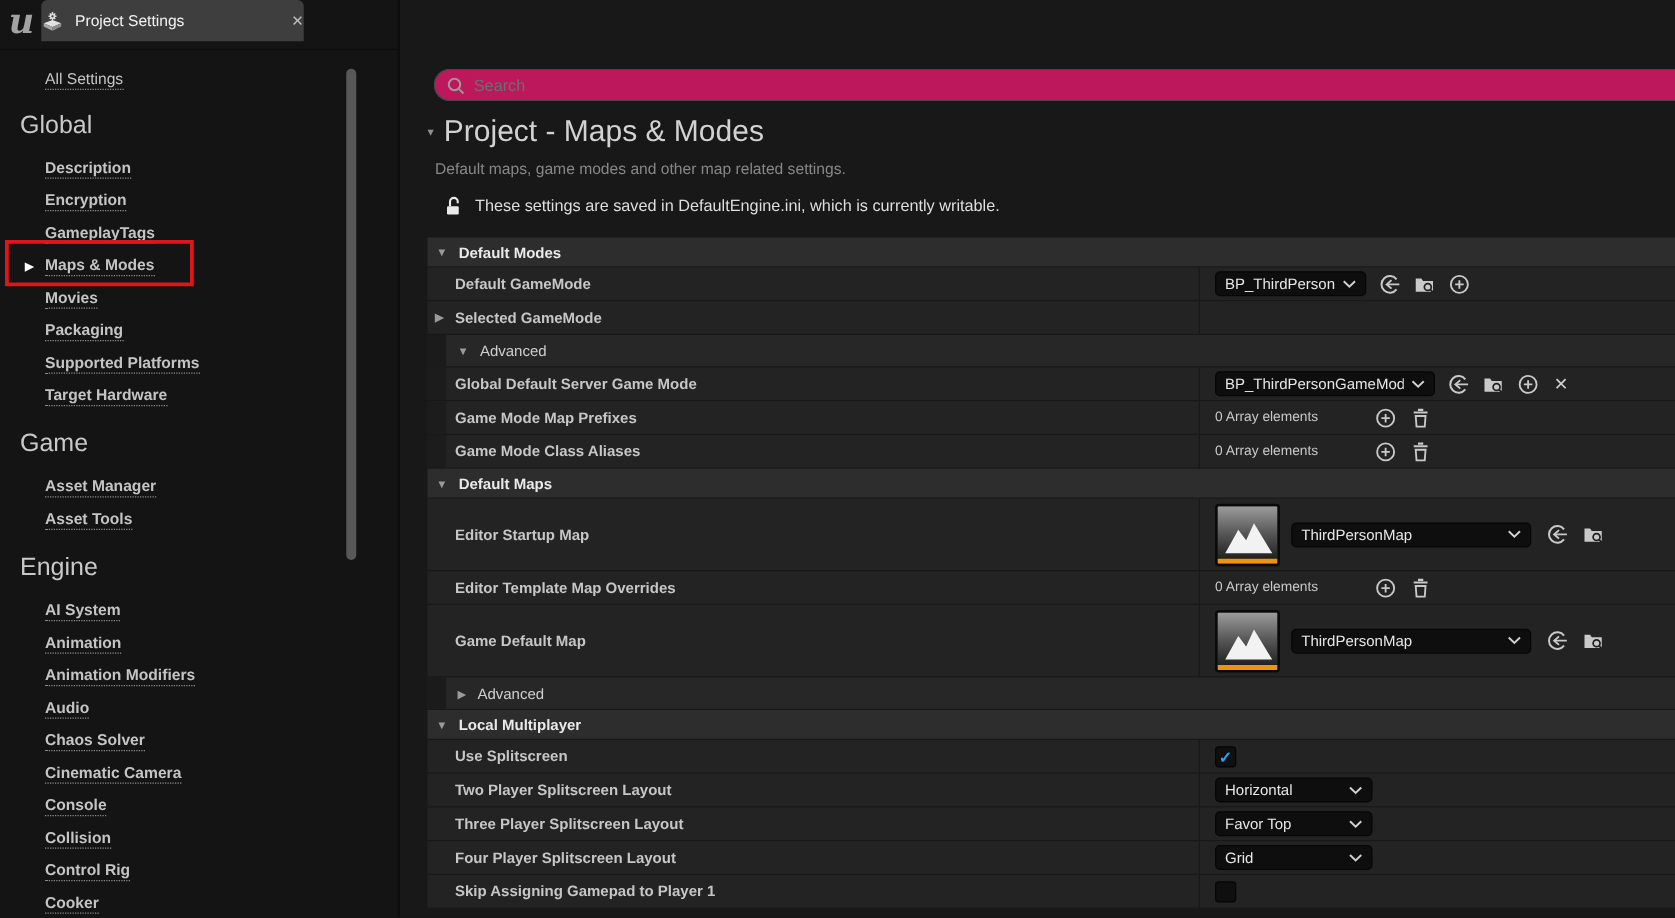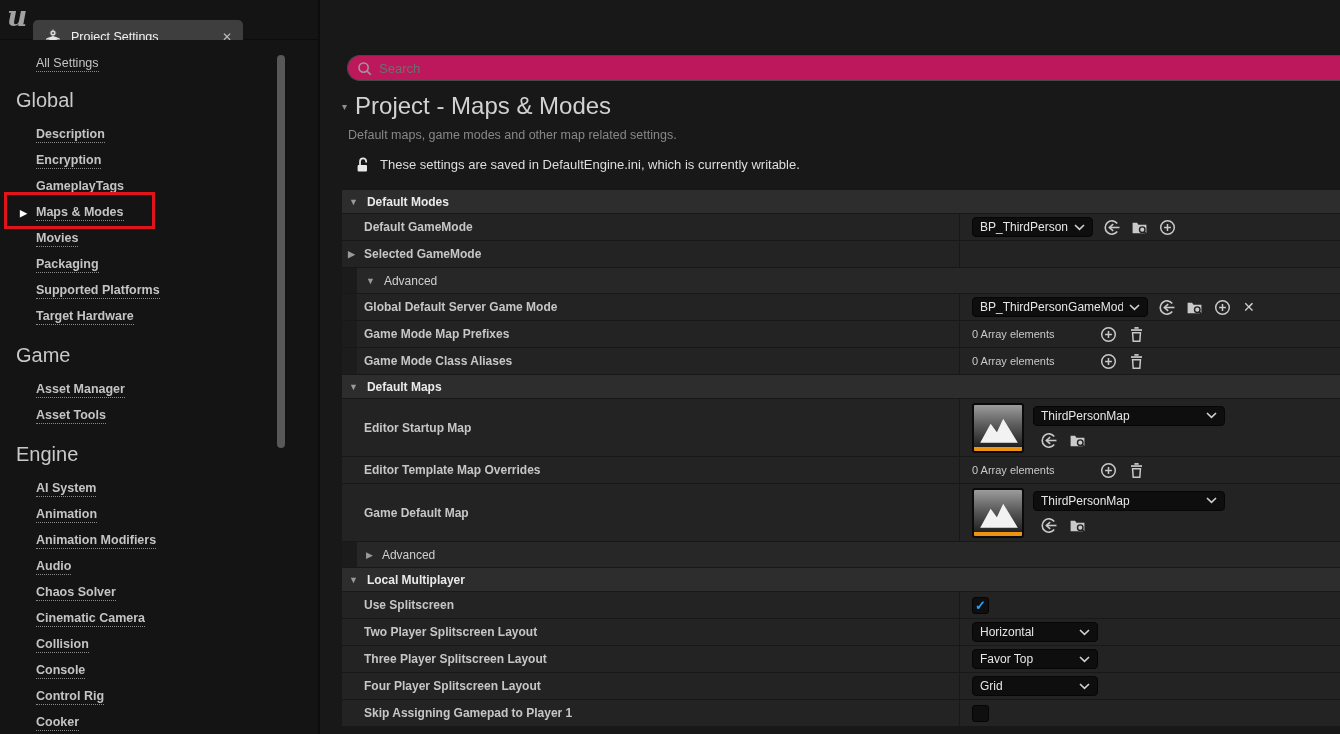--- a/index.html
+++ b/index.html
@@ -5,23 +5,23 @@
   * { margin:0; padding:0; box-sizing:border-box; }
   html,body { width:1340px; height:734px; overflow:hidden; background:#141414;
               font-family:"Liberation Sans", sans-serif; }
   #app { position:relative; width:1340px; height:734px; }
 
   
   .topbar { position:absolute; left:0; top:0; width:318px; height:40px;
             border-bottom:1px solid #0c0c0c; background:#141414; }
   .ue-logo { position:absolute; left:7px; top:0px; font-family:"DejaVu Serif", serif;
              font-style:italic; font-weight:700; font-size:28px; color:#a2a2a2; }
-  .tab { position:absolute; left:33px; top:20px; width:210px; height:33px;
+  .tab { position:absolute; left:33px; top:0; width:210px; height:33px;
          background:#3e3e3e; border-radius:5px 5px 0 0; display:flex;
-         align-items:center; padding:0 11px; gap:9px; }
+         align-items:center; padding:0 0; gap:9px; }
   .tab-label { flex:1; font-size:12.5px; color:#f2f2f2; }
   .tab-close { color:#bdbdbd; font-size:12px; cursor:pointer; }
 
   
   .sidebar { position:absolute; left:0; top:40px; width:318px; bottom:0;
              background:#141414; padding-top:13px; }
   .all-settings { display:flex; align-items:center; height:22px; margin-left:36px; }
   .link-text { font-size:12.5px; color:#c4c4c4; border-bottom:1px dotted #8a8a8a;
                padding-bottom:1px; cursor:pointer; }
   .nav-title { font-size:20px; color:#c9c9c9; margin:11px 0 8px 16px; height:28px;
@@ -90,21 +90,21 @@
   .checkbox { width:17px; height:17px; background:#0f0f0f; border:1px solid #050505;
               border-radius:3px; display:flex; align-items:center; justify-content:center;
               font-size:13px; font-weight:bold; color:#2ba2f8; cursor:pointer; }
 
   .thumb { width:52px; height:50px; border:2px solid #0a0a0a; border-radius:3px;
            background:linear-gradient(180deg,#9c9c9c 0%,#5a5a5a 45%,#161616 100%);
            position:relative; overflow:hidden; cursor:pointer; flex:none; }
   .thumb svg { position:absolute; bottom:4px; left:2px; }
   .thumb::after { content:""; position:absolute; left:0; right:0; bottom:0; height:4px;
                   background:#ee9212; }
-  .map-col { display:flex; flex-direction:column; gap:5px; justify-content:center; }
+  .map-col { display:flex; flex-direction:row; gap:5px; justify-content:center; }
   .map-icons { display:flex; gap:10px; margin-left:6px; }
 </style>
 </head>
 <body>
 
 <svg width="0" height="0" style="position:absolute">
   <defs>
     <g id="i-use" fill="none" stroke="#c9c9c9" stroke-width="1.5">
       <path d="M13.4 4.2 A6.3 6.3 0 1 0 13.4 11.8"></path>
       <path d="M15.5 8 H6.2"></path>
@@ -220,24 +220,24 @@
     <div class="nav-item">
       <span class="link-text">Audio</span>
       </div>
     <div class="nav-item">
       <span class="link-text">Chaos Solver</span>
       </div>
     <div class="nav-item">
       <span class="link-text">Cinematic Camera</span>
       </div>
     <div class="nav-item">
+      <span class="link-text">Console</span>
+      </div>
+    <div class="nav-item">
       <span class="link-text">Collision</span>
-      </div>
-    <div class="nav-item">
-      <span class="link-text">Console</span>
       </div>
     <div class="nav-item">
       <span class="link-text">Control Rig</span>
       </div>
     <div class="nav-item">
       <span class="link-text">Cooker</span>
       </div>
 
     <div class="scroll-thumb"></div>
   </div>

